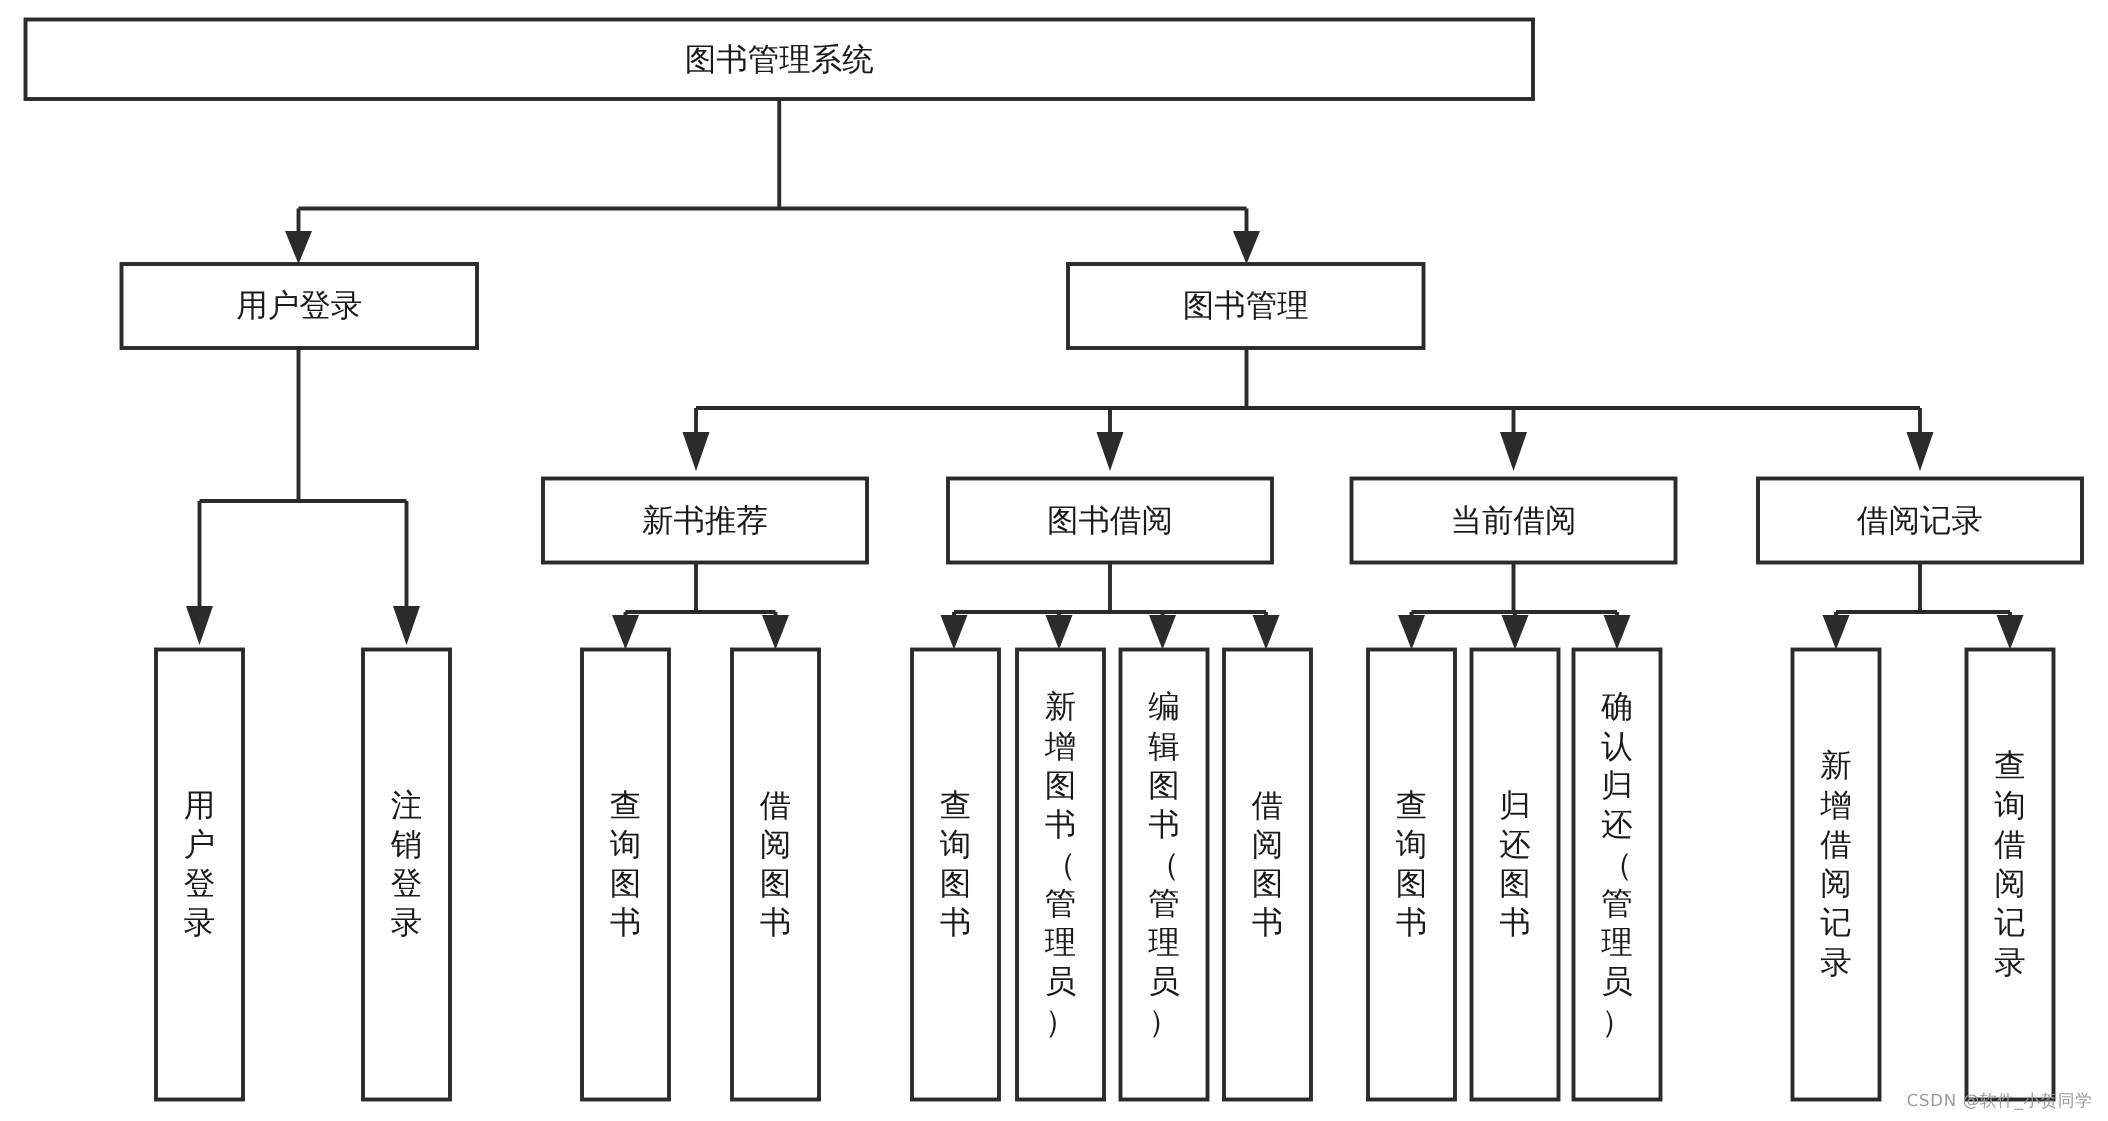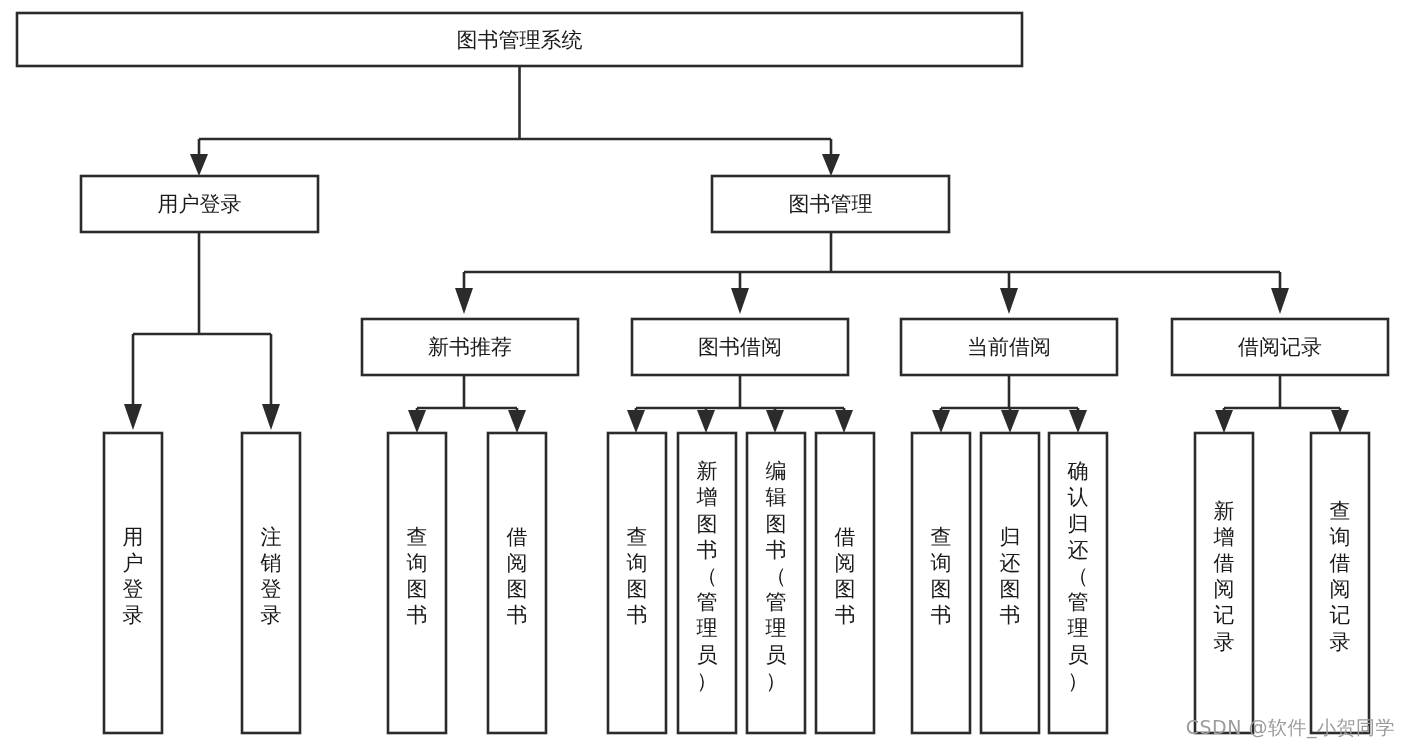--- a/index.html
+++ b/index.html
@@ -50,21 +50,21 @@
   }
   .arrow-head {
     fill: #2b2b2b;
     stroke: none;
   }
   .watermark {
     position: absolute;
     right: 10px;
     bottom: 6px;
     font-family: "DejaVu Sans", "Liberation Sans", sans-serif;
-    font-size: 19px;
+    font-size: 11px;
     color: #9b9b9b;
     letter-spacing: 0.5px;
     white-space: nowrap;
     user-select: none;
   }
 </style>
 </head>
 <body>
 
 <div id="canvas">

